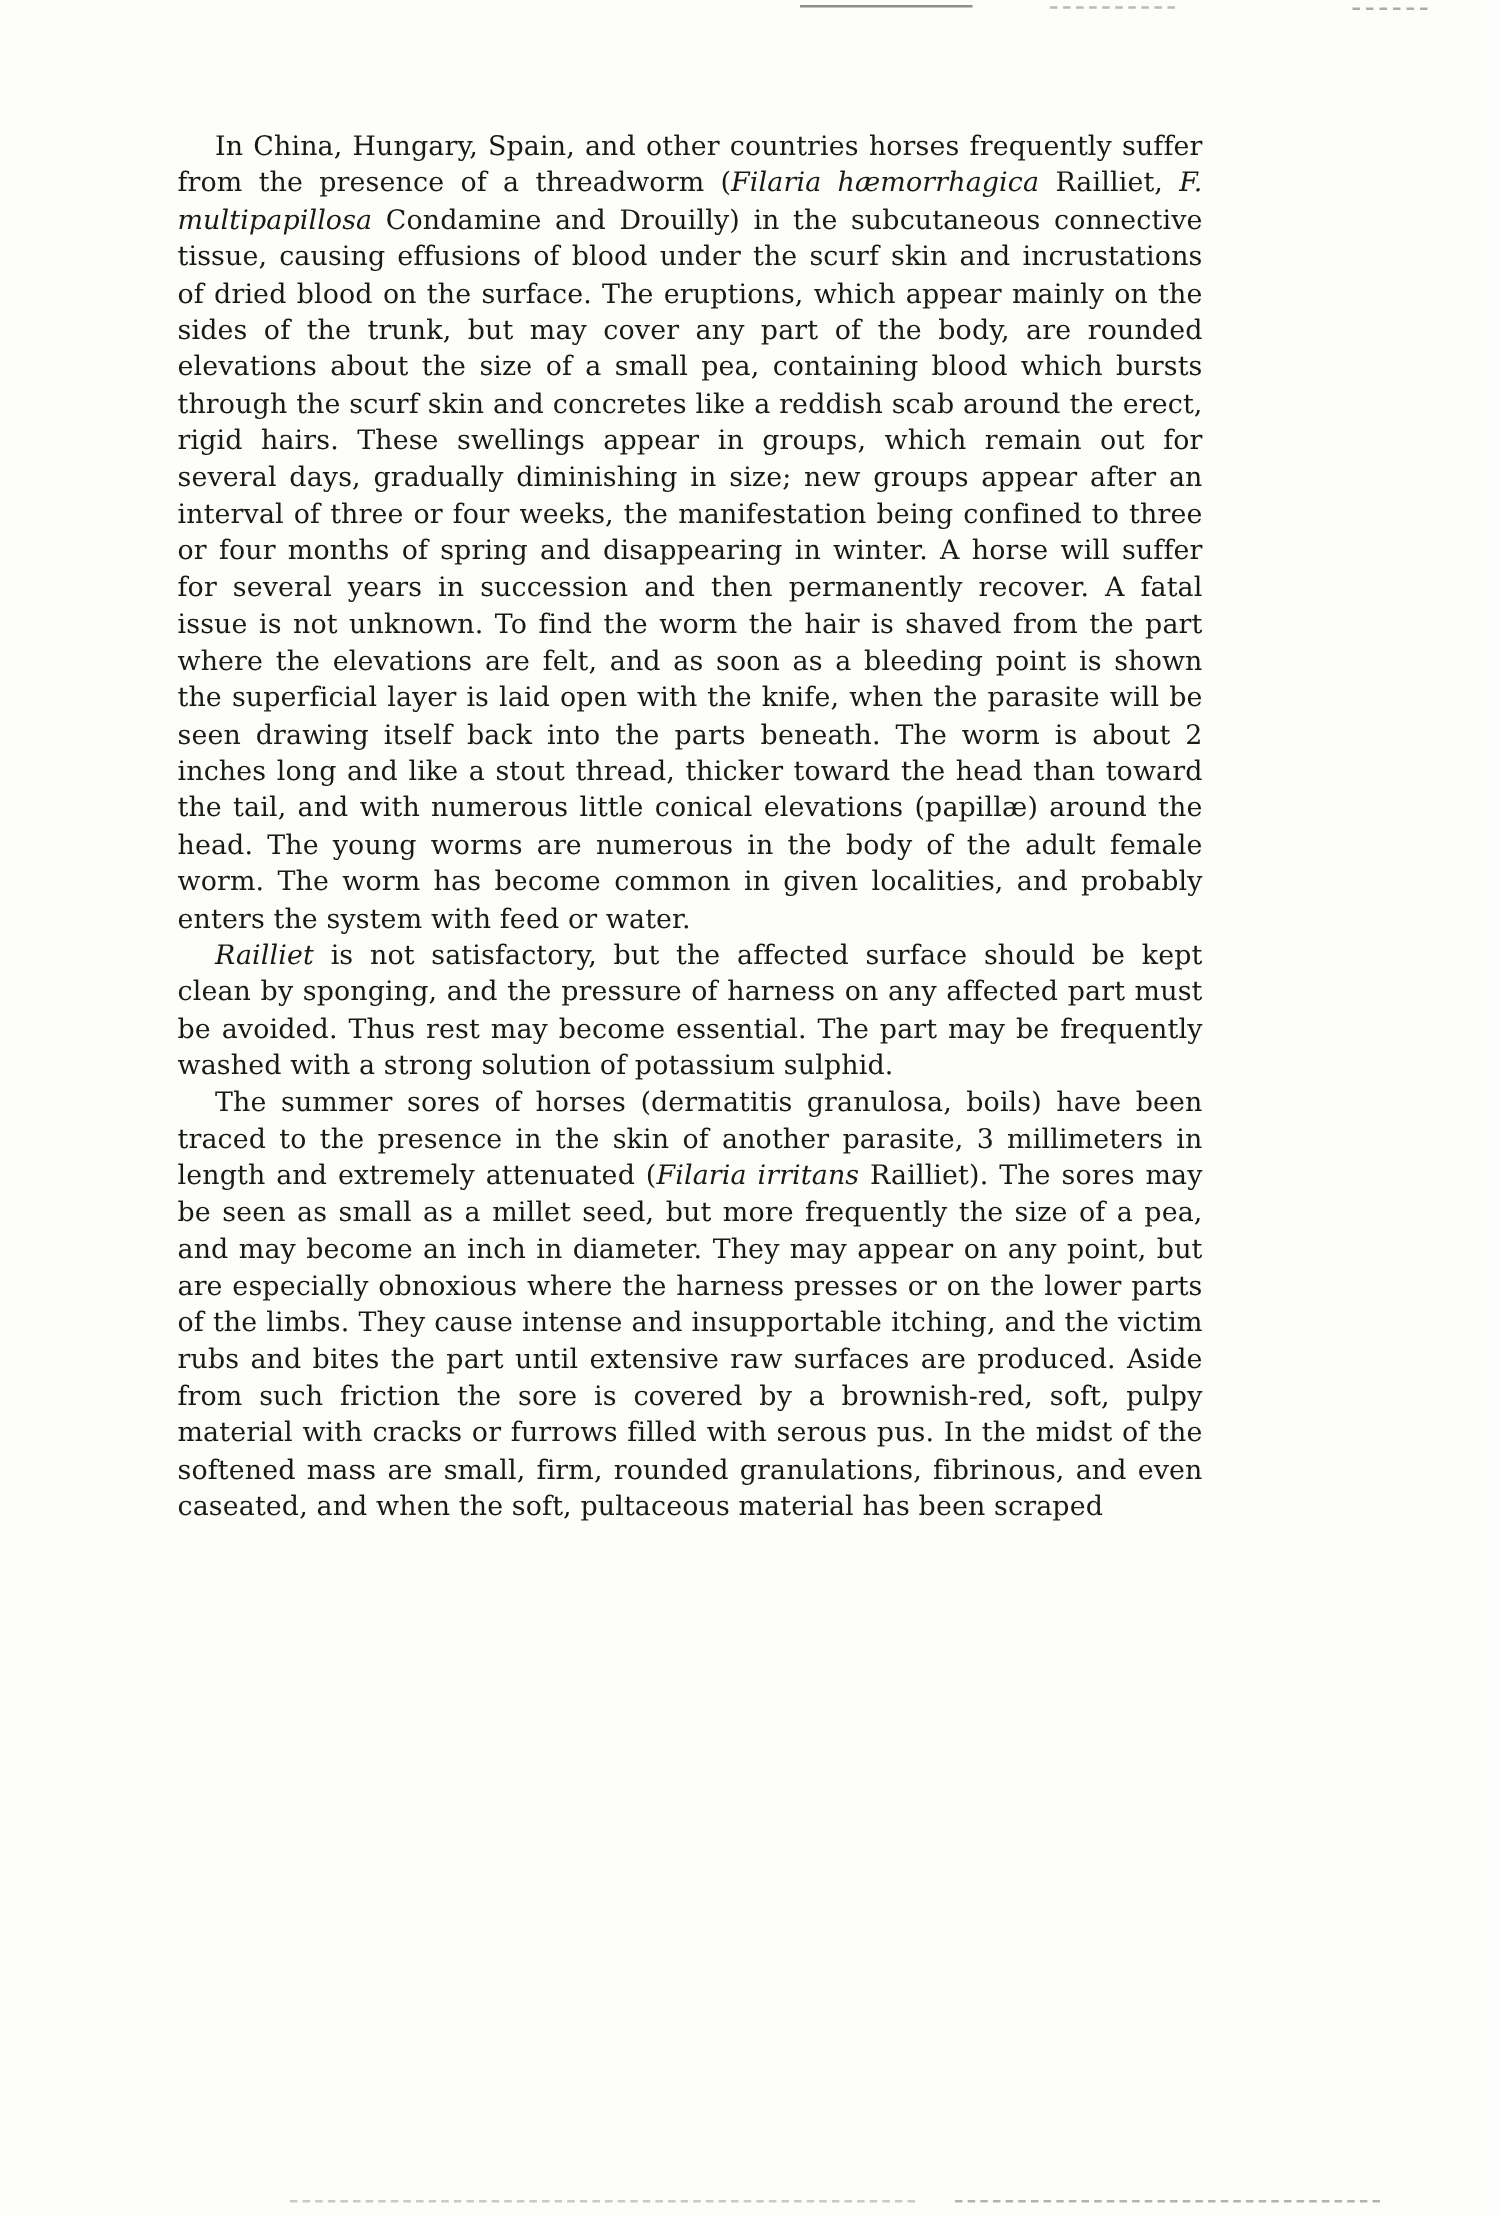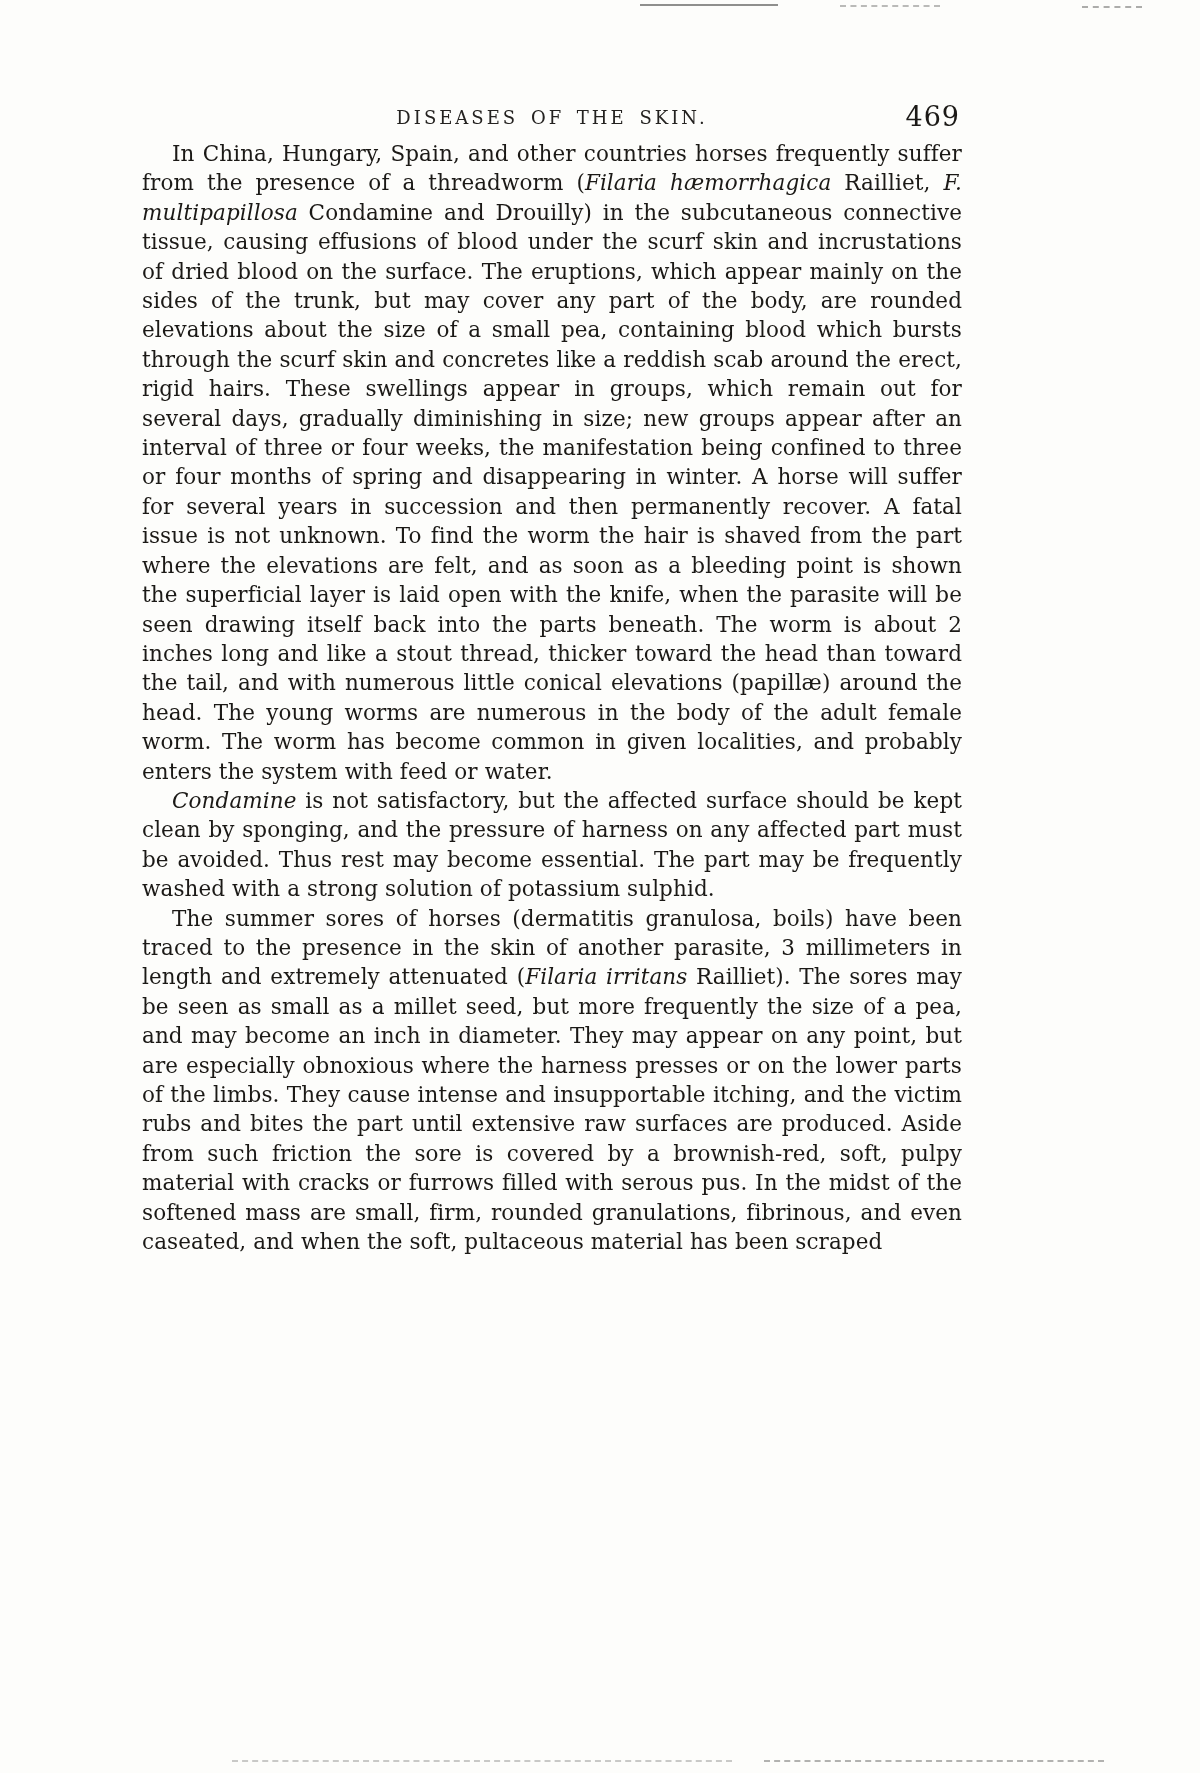--- a/index.html
+++ b/index.html
@@ -89,29 +89,25 @@
 
 <div class="page">
 
   <div class="artifact a1"></div>
   <div class="artifact a2"></div>
   <div class="artifact a3"></div>
   <div class="artifact b1"></div>
   <div class="artifact b2"></div>
 
   <div class="content">
-    <div class="running-header">
-      <span class="rh-title">DISEASES OF THE SKIN.</span>
-      <span class="rh-page">469</span>
-    </div>
 
     <div id="sections-root">
         <section class="section">
           <p class="body-paragraph"><span>In China, Hungary, Spain, and other countries horses frequently suffer from the presence of a threadworm (</span><i>Filaria hæmorrhagica</i><span> Railliet, </span><i>F. multipapillosa</i><span> Condamine and Drouilly) in the subcutaneous connective tissue, causing effusions of blood under the scurf skin and incrustations of dried blood on the surface. The eruptions, which appear mainly on the sides of the trunk, but may cover any part of the body, are rounded elevations about the size of a small pea, containing blood which bursts through the scurf skin and concretes like a reddish scab around the erect, rigid hairs. These swellings appear in groups, which remain out for several days, gradually diminishing in size; new groups appear after an interval of three or four weeks, the manifestation being confined to three or four months of spring and disappearing in winter. A horse will suffer for several years in succession and then permanently recover. A fatal issue is not unknown. To find the worm the hair is shaved from the part where the elevations are felt, and as soon as a bleeding point is shown the superficial layer is laid open with the knife, when the parasite will be seen drawing itself back into the parts beneath. The worm is about 2 inches long and like a stout thread, thicker toward the head than toward the tail, and with numerous little conical elevations (papillæ) around the head. The young worms are numerous in the body of the adult female worm. The worm has become common in given localities, and probably enters the system with feed or water.</span></p>
-          <p class="body-paragraph"><i>Condamine</i><span> is not satisfactory, but the affected surface should be kept clean by sponging, and the pressure of harness on any affected part must be avoided. Thus rest may become essential. The part may be frequently washed with a strong solution of potassium sulphid.</span></p>
+          <p class="body-paragraph"><i>Railliet</i><span> is not satisfactory, but the affected surface should be kept clean by sponging, and the pressure of harness on any affected part must be avoided. Thus rest may become essential. The part may be frequently washed with a strong solution of potassium sulphid.</span></p>
         </section>
         <section class="section">
           <p class="body-paragraph"><span>The summer sores of horses (dermatitis granulosa, boils) have been traced to the presence in the skin of another parasite, 3 millimeters in length and extremely attenuated (</span><i>Filaria irritans</i><span> Railliet). The sores may be seen as small as a millet seed, but more frequently the size of a pea, and may become an inch in diameter. They may appear on any point, but are especially obnoxious where the harness presses or on the lower parts of the limbs. They cause intense and insupportable itching, and the victim rubs and bites the part until extensive raw surfaces are produced. Aside from such friction the sore is covered by a brownish-red, soft, pulpy material with cracks or furrows filled with serous pus. In the midst of the softened mass are small, firm, rounded granulations, fibrinous, and even caseated, and when the soft, pultaceous material has been scraped</span></p>
         </section>
       </div>
   </div>
 
 </div>
 
 </body></html>

